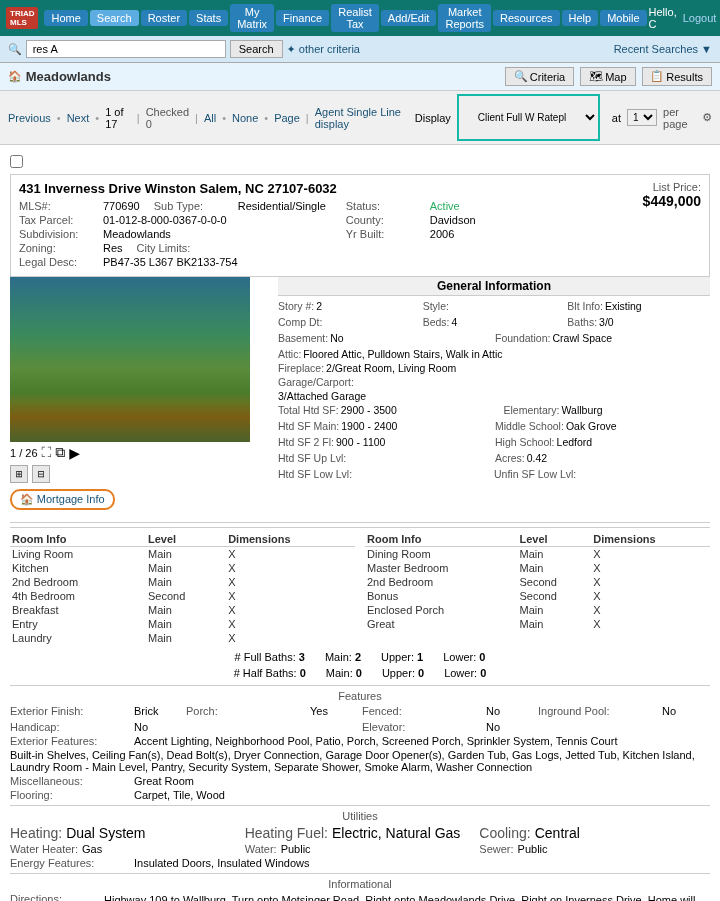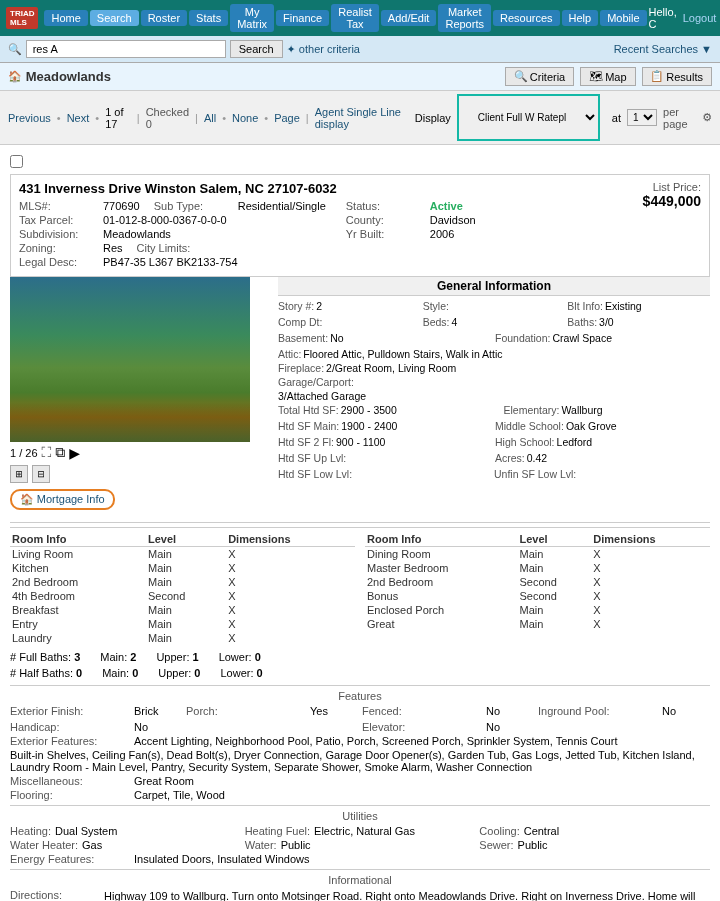--- a/index.html
+++ b/index.html
@@ -45,21 +45,21 @@
     .checkbox-row { padding: 4px 0; }
 
     
     .prop-section { border: 1px solid #ccc; padding: 6px 8px; }
     .address-line { font-size: 13px; font-weight: bold; margin-bottom: 4px; }
     .prop-details-grid { display: grid; grid-template-columns: 1fr 1fr; gap: 0; }
     .prop-col { }
     .prop-row { display: flex; gap: 4px; margin-bottom: 2px; font-size: 11px; }
     .prop-label { color: #555; min-width: 80px; }
     .prop-value { color: #000; }
-    .status-active { color: #27ae60; font-weight: bold; }
+    .status-active { color: #27ae60; font-weight: normal; }
     .list-price { text-align: right; }
     .list-price-label { font-size: 11px; color: #555; }
     .list-price-value { font-size: 14px; font-weight: bold; color: #000; }
 
     
     .image-section { display: flex; gap: 8px; margin-bottom: 6px; }
     .prop-image-container { width: 260px; flex-shrink: 0; }
     .prop-image { width: 240px; height: 165px; background: linear-gradient(180deg, #2c5f8a 0%, #4a8a5c 40%, #2c5f2c 60%, #6b8a3c 80%, #8a6b3c 100%); position: relative; overflow: hidden; }
     .prop-image-overlay { position: absolute; bottom: 0; width: 100%; height: 40px; background: linear-gradient(transparent, rgba(0,0,0,0.3)); }
     .general-info { flex: 1; }
@@ -77,21 +77,21 @@
     
     .mortgage-section { padding: 6px 0; }
     .mortgage-link { color: #1a5276; text-decoration: none; border: 2px solid #e67e22; border-radius: 10px; padding: 2px 8px; font-size: 11px; cursor: pointer; display: inline-block; }
 
     
     .room-section { border-top: 1px solid #ccc; padding-top: 4px; margin-top: 4px; }
     .room-grid { display: grid; grid-template-columns: 1fr 1fr; gap: 0 10px; }
     .room-table { width: 100%; border-collapse: collapse; font-size: 11px; }
     .room-table th { font-weight: bold; color: #333; text-align: left; padding: 1px 2px; border-bottom: 1px solid #ccc; font-size: 11px; }
     .room-table td { padding: 1px 2px; color: #333; }
-    .baths-row { display: flex; gap: 20px; padding: 2px 0; font-size: 11px; }
+    .baths-row { display: flex; gap: 20px; padding: 2px 0; font-size: 11px; justify-content: center; }
 
     
     .features-section { border-top: 1px solid #ccc; padding-top: 4px; margin-top: 4px; }
     .features-title { text-align: center; font-size: 11px; color: #555; margin-bottom: 3px; }
     .feat-row { display: flex; gap: 4px; margin-bottom: 2px; font-size: 11px; flex-wrap: wrap; }
     .feat-label { color: #555; min-width: 120px; flex-shrink: 0; }
     .feat-value { color: #000; flex: 1; }
 
     
     .utilities-section { border-top: 1px solid #ccc; padding-top: 4px; margin-top: 4px; }
@@ -533,21 +533,21 @@
       <span class="feat-value">Great Room</span>
     </div>
     <div class="feat-row">
       <span class="feat-label">Flooring:</span>
       <span class="feat-value">Carpet, Tile, Wood</span>
     </div>
   </div>
 
   <div class="utilities-section">
     <div class="utilities-title">Utilities</div>
-    <div style="display:grid;grid-template-columns:1fr 1fr 1fr;gap:4px;font-size:11px;margin-bottom:2px;">
+    <div style="display:grid;grid-template-columns:1fr 1fr 1fr;gap:4px;font-size:14px;margin-bottom:2px;">
       <div class="util-item">
         <span class="util-label">Heating:</span>
         <span class="util-value">Dual System</span>
       </div>
       <div class="util-item">
         <span class="util-label">Heating Fuel:</span>
         <span class="util-value">Electric, Natural Gas</span>
       </div>
       <div class="util-item">
         <span class="util-label">Cooling:</span>

